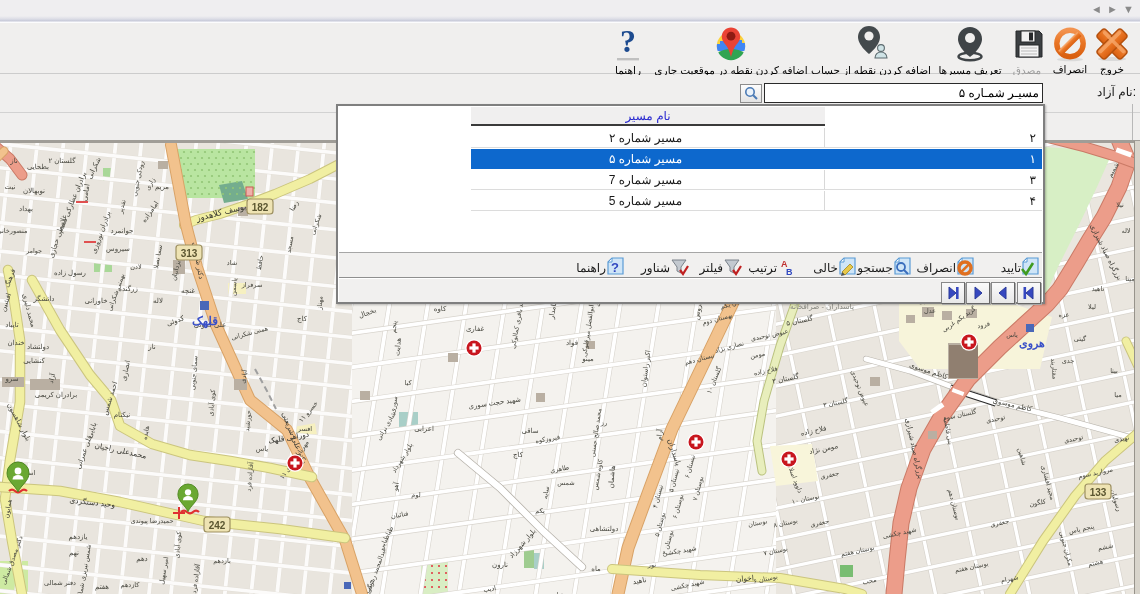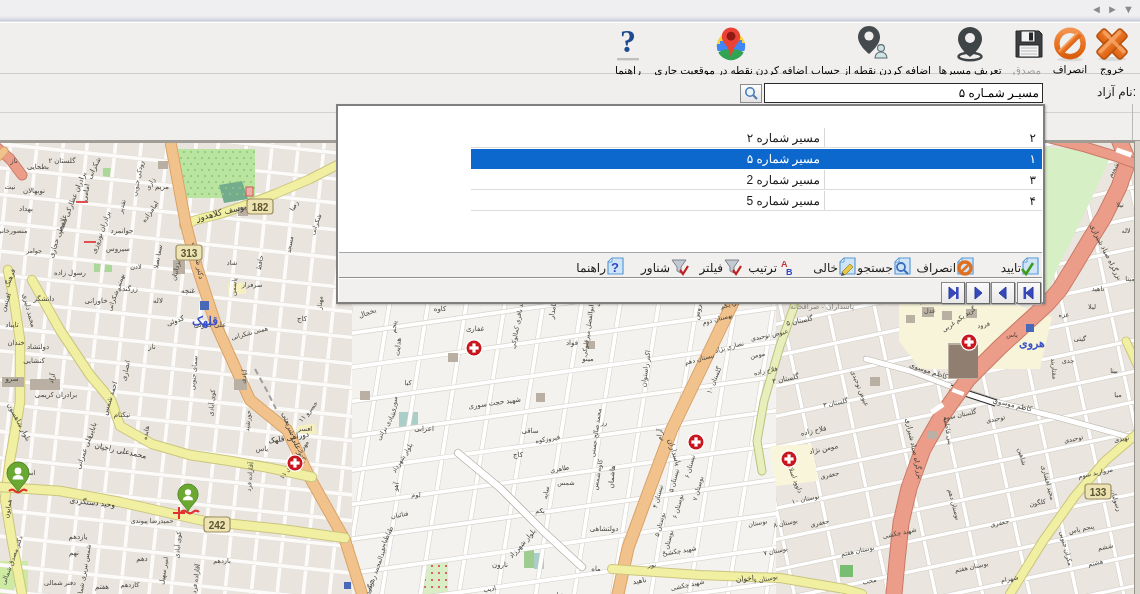--- a/index.html
+++ b/index.html
@@ -10,21 +10,21 @@
 .titem{position:absolute;text-align:center}
 .tlabel{position:absolute;top:37px;font-size:10.5px;color:#000;white-space:nowrap;transform:translateX(-50%)}
 #searchrow{left:0;top:75px;width:1140px;height:38px;background:#f0efee;border-bottom:1px solid #d2d2d2}
 #band{left:0;top:113px;width:1140px;height:28px;background:#f0efee}
 #mapwrap{left:0;top:140px;width:1140px;height:454px;border-top:3px solid #a09d97;overflow:hidden}
 #rightstrip{left:1134px;top:141px;width:6px;height:453px;background:#d8d4cb;border-left:1px solid #97938b}
 #dropdown{left:336px;top:104px;width:709px;height:200px;background:#fff;border:2px solid #7f7f7f;box-shadow:1px 1px 2px rgba(0,0,0,.25)}
 #ddtable{position:absolute;left:133px;top:1px;right:1px;height:104px;font-size:12px}
 .hdr{position:absolute;top:0;height:19px;background:#f0efef;border-bottom:2px solid #3a3a3a;color:#2b2bd0;text-align:center;line-height:19px}
 .row{position:absolute;height:20px;line-height:20px;color:#1a1a1a;border-bottom:1px solid #dcdcdc}
-.cname{position:absolute;right:217px;padding-right:5px;left:0;text-align:right}
+.cname{position:absolute;right:217px;padding-right:5px;left:0;text-align:center}
 .ccode{position:absolute;right:0;width:217px;text-align:right;padding-right:6px}
 .colline{position:absolute;right:217px;top:0;bottom:0;width:1px;background:#d8d8d8}
 #btnbar{position:absolute;left:1px;right:1px;top:146px;height:26px;background:#f1f0ef;border-top:1px solid #a6a6a6;border-bottom:1px solid #8f8f8f;font-size:12px;color:#1a1a1a}
 .bb{position:absolute;top:4px;white-space:nowrap}
 #navbar{position:absolute;left:1px;right:1px;top:173px;bottom:0;background:#f1f0ef}
 .navbtn{position:absolute;top:3px;width:24px;height:22px;background:linear-gradient(#fafafa,#e8e8e8);border:1px solid #888;border-right-color:#666;border-bottom-color:#666;box-shadow:1px 1px 0 #aaa}
 </style></head>
 <body>
 <div class="abs" id="titlebar">
  <span class="tbarrow" style="left:1091px">◄</span>
@@ -656,31 +656,32 @@
           <path d="M0,17 C-3,10 -11,6 -11,-2 A11,11 0 1 1 11,-2 C11,6 3,10 0,17 Z" fill="#6aa832" stroke="#4e8722" stroke-width="1"></path>
           <circle cx="0" cy="-4" r="3.4" fill="#fff"></circle>
           <path d="M-5.5,4.5 a5.5,4.5 0 0 1 11,0 Z" fill="#fff"></path>
         </g>
         <path d="M179,366 v12 M173,372 h12" stroke="#e03030" stroke-width="2"></path>
       </svg></div>
   </div>
 <div class="abs" id="rightstrip"></div>
 <div class="abs" id="dropdown">
  <div id="ddtable">
+  <div class="hdr" style="right:217px;left:0"><span>نام مسیر</span></div>
   <div class="row" style="top:21px;left:0;right:0">
         <span class="cname">مسیر شماره ۲</span>
         <span class="ccode">۲</span>
         <span class="colline"></span>
       </div>
   <div class="row" style="top:42px;left:0;right:0;background:#0d68cd;color:#fff;border-bottom-color:#0d68cd">
         <span class="cname">مسیر شماره ۵</span>
         <span class="ccode">۱</span>
       </div>
   <div class="row" style="top:63px;left:0;right:0">
-        <span class="cname">مسیر شماره 2</span>
+        <span class="cname">مسیر شماره 7</span>
         <span class="ccode">۳</span>
         <span class="colline"></span>
       </div>
   <div class="row" style="top:84px;left:0;right:0">
         <span class="cname">مسیر شماره 5</span>
         <span class="ccode">۴</span>
         <span class="colline"></span>
       </div>
  </div>
  <div id="btnbar">

